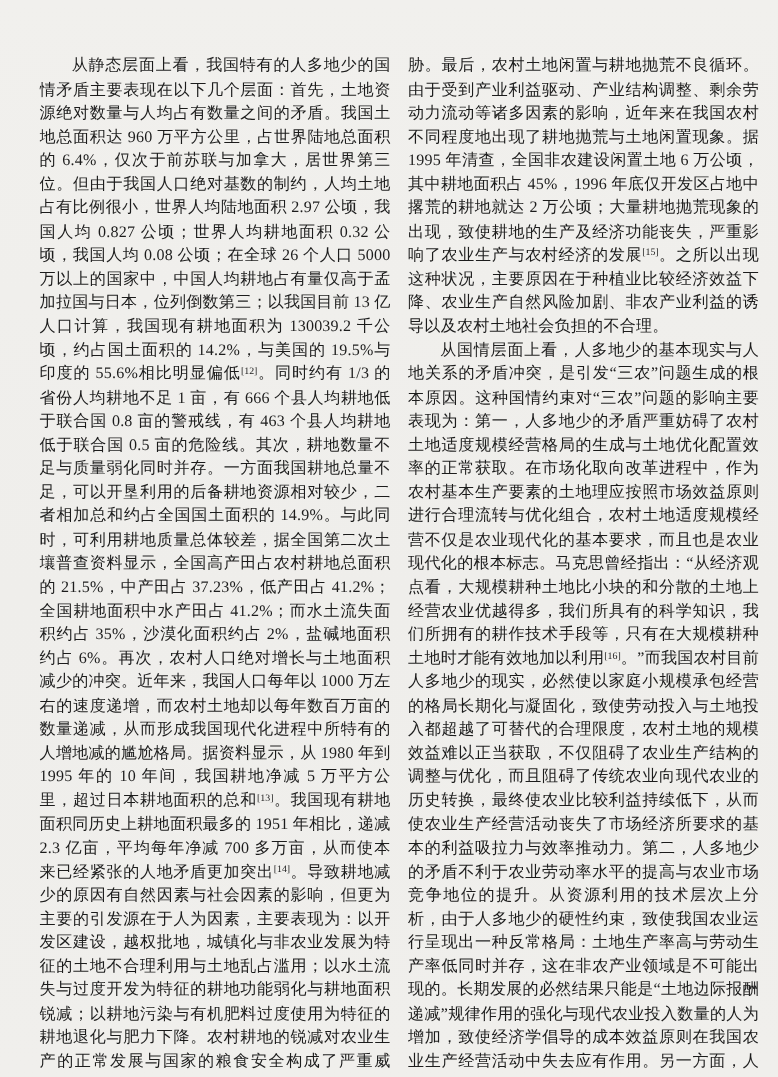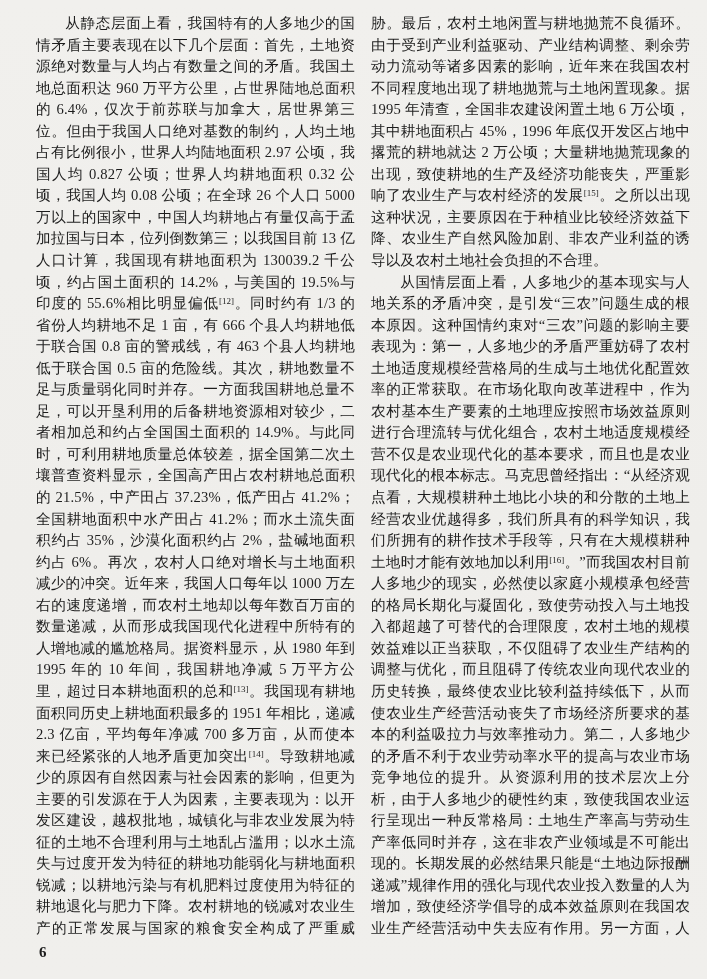--- a/index.html
+++ b/index.html
@@ -25,20 +25,21 @@
     column-count: 2;
     column-gap: 16px;
     column-fill: auto;
     height: 928px;
     overflow: hidden;
     text-align: justify;
     text-justify: inter-ideograph;
     font-size: 14.6px;
     line-height: 21.55px;
     letter-spacing: 0.2px;
+    margin-top: 37px;
   }
   .columns p {
     margin: 0;
     text-indent: 2em;
     word-break: break-all;
   }
   sup.ref {
     font-size: 9px;
     line-height: 0;
     vertical-align: baseline;

